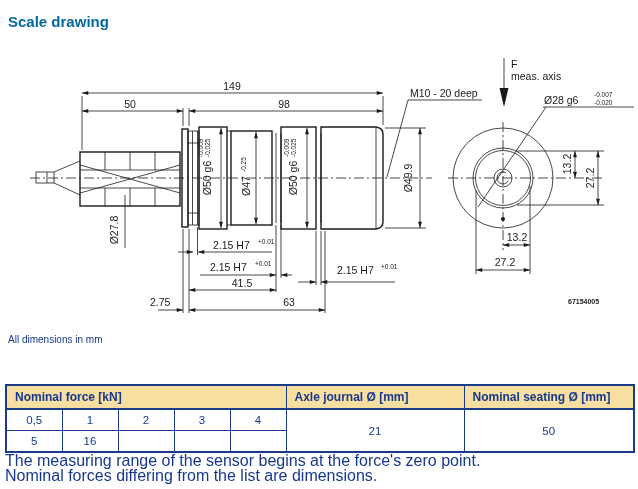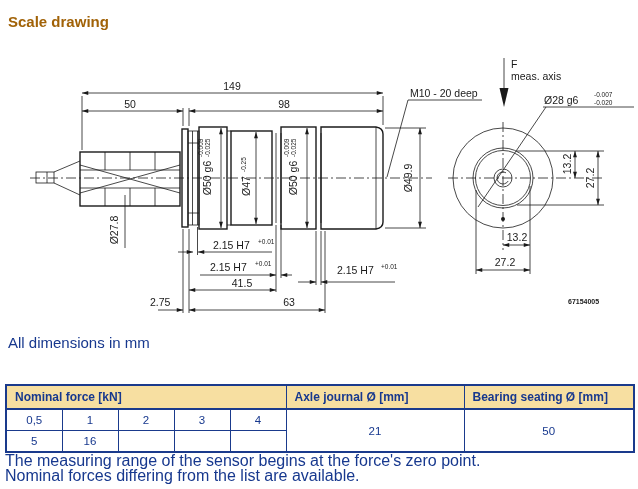--- a/index.html
+++ b/index.html
@@ -1,19 +1,19 @@
 <!DOCTYPE html>
 <html><head>
 <meta charset="utf-8">
 <style>
   html,body{margin:0;padding:0;background:#fff;}
   #page{position:relative;width:638px;height:489px;background:#fff;overflow:hidden;
         font-family:"Liberation Sans",sans-serif;color:#17388e;}
-  .h1{position:absolute;left:8px;top:13px;font-size:15px;font-weight:bold;color:#a16207;}
-  .note{position:absolute;left:8px;top:334px;font-size:15px;color:#17388e;}
+  .h1{position:absolute;left:8px;top:13px;font-size:15px;font-weight:bold;color:#0369a1;}
+  .note{position:absolute;left:8px;top:334px;font-size:10px;color:#17388e;}
   .h2{position:absolute;left:5px;top:357px;font-size:15px;font-weight:bold;color:#17388e;}
   #drawing{position:absolute;left:0;top:50px;}
   svg text{fill:#1a1a1a;font-family:"Liberation Sans",sans-serif;}
   .dim{font-size:10.5px;}
   .tol{font-size:6.5px;}
   .pn{font-size:7px;font-weight:bold;}
   .thin{stroke:#1a1a1a;stroke-width:0.8;fill:none;}
   .thick{stroke:#1a1a1a;stroke-width:1.4;fill:none;}
   .cl{stroke:#1a1a1a;stroke-width:0.8;fill:none;stroke-dasharray:10 3 2 3;}
   table.ranges{position:absolute;left:5px;top:384px;width:628px;border-collapse:collapse;
@@ -250,21 +250,21 @@
         <col style="width:56px">
       <col style="width:56px">
         <col style="width:56px">
       <col style="width:178px">
         <col style="width:170px">
     </colgroup>
     <tbody>
         <tr>
       <th class="left" colspan="5">Nominal force [kN]</th>
       <th class="left">Axle journal Ø [mm]</th>
-      <th class="left">Bearing seating Ø [mm]</th>
+      <th class="left">Nominal seating Ø [mm]</th>
     </tr>
     <tr>
       <td>0,5</td>
       <td>1</td>
       <td>2</td>
       <td>3</td>
       <td>4</td>
       <td rowspan="2">21</td>
       <td rowspan="2">50</td>
     </tr>
@@ -272,15 +272,15 @@
       <td>5</td>
       <td>16</td>
       <td></td>
       <td></td>
       <td></td>
     </tr>
   </tbody>
     </table>
 
   <div class="foot" style="top:452px">The measuring range of the sensor begins at the force's zero point.</div>
-  <div class="foot" style="top:467px">Nominal forces differing from the list are available.</div>
+  <div class="foot" style="top:467px">Nominal forces differing from the list are dimensions.</div>
 
 </div>
 
 </body></html>

